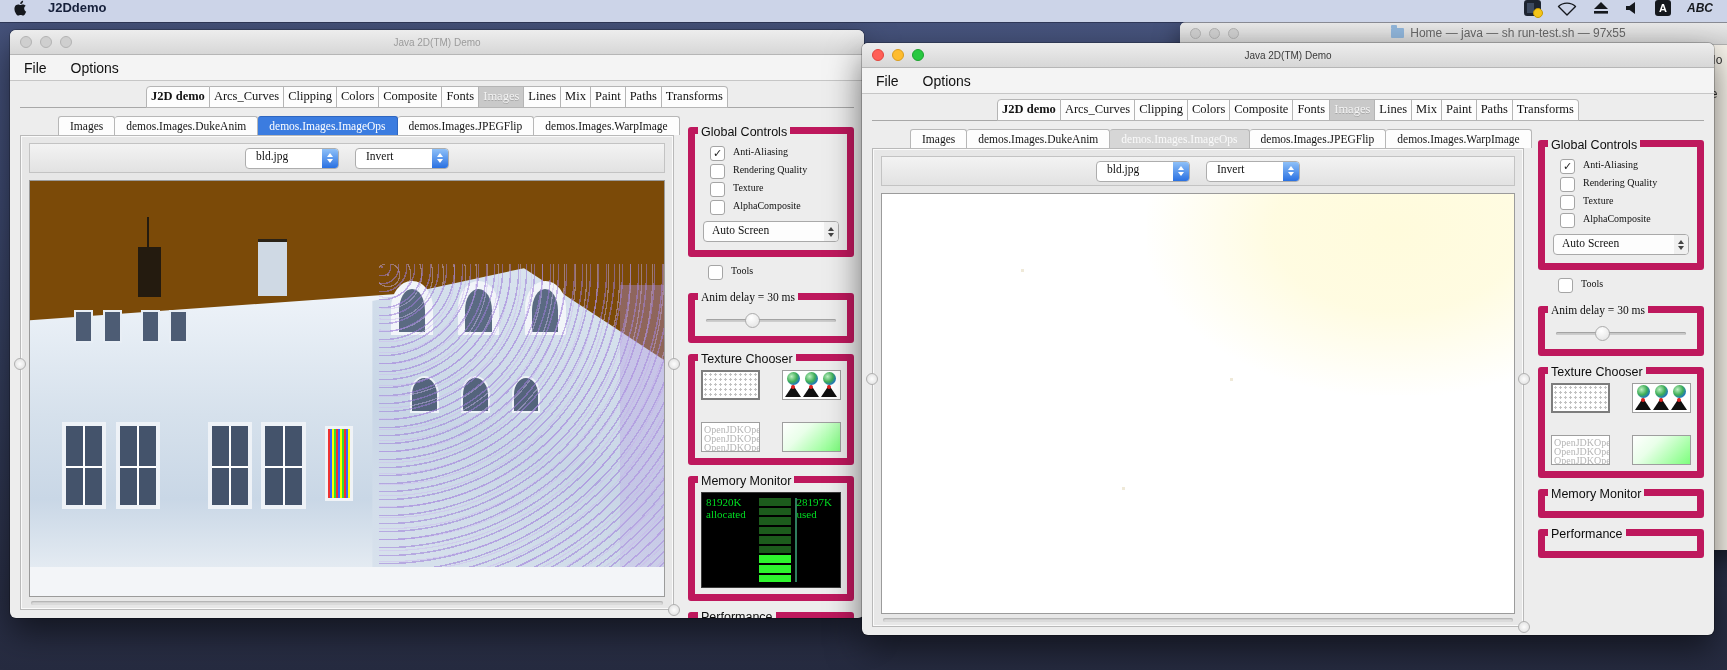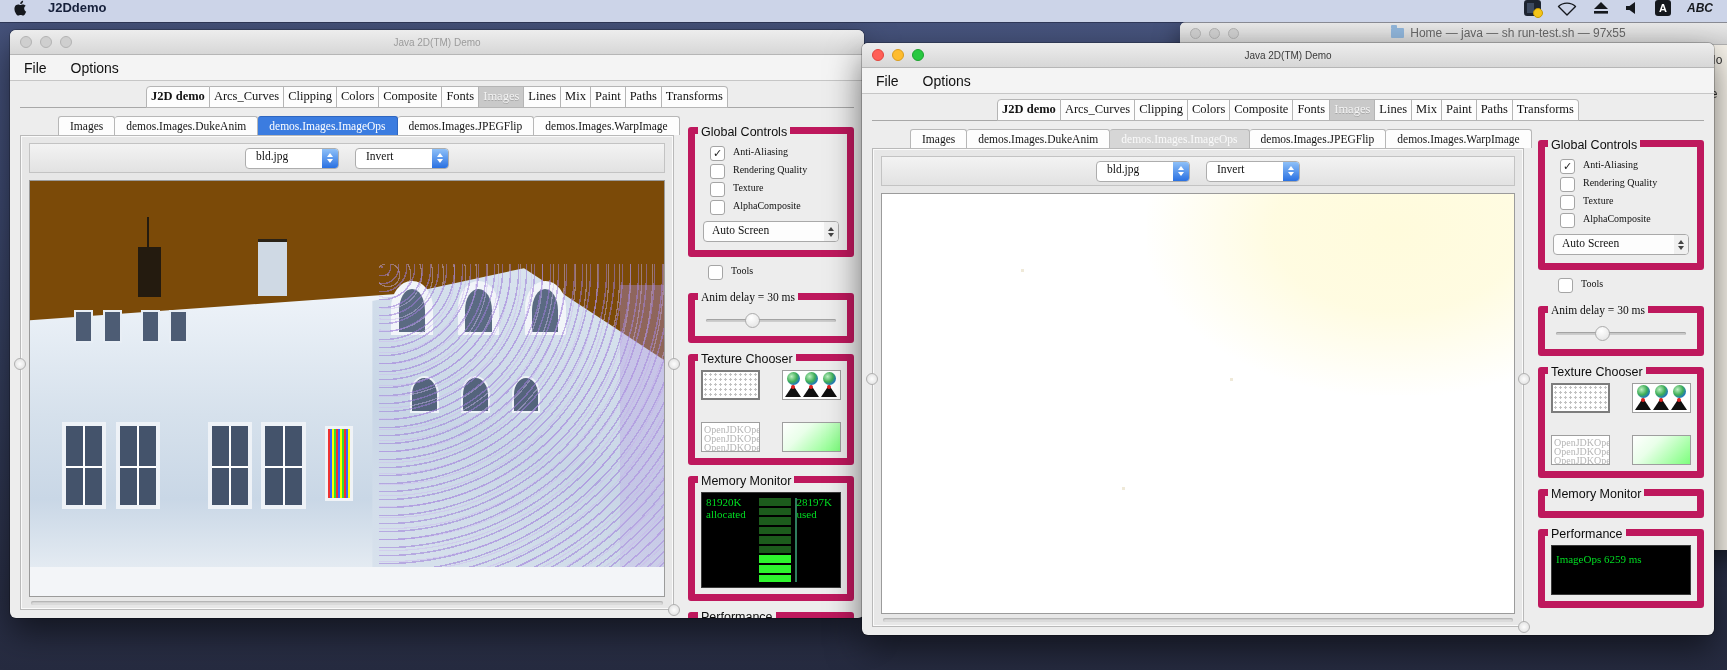--- a/index.html
+++ b/index.html
@@ -550,20 +550,17 @@
               <div>OpenJDKOpe</div>
             </div>
             <div class="swatch grad"></div>
           </div>
         </div>
         <div class="group">
           <span class="group-title">Memory Monitor</span>
         </div>
         <div class="group">
           <span class="group-title">Performance</span>
-          <div class="blackpanel perf-panel">
-            <span class="perf-text">ImageOps 6259 ms</span>
-          </div>
         </div>
       </div>
     </div>
   </div>
 </div>
 
 </body></html>

